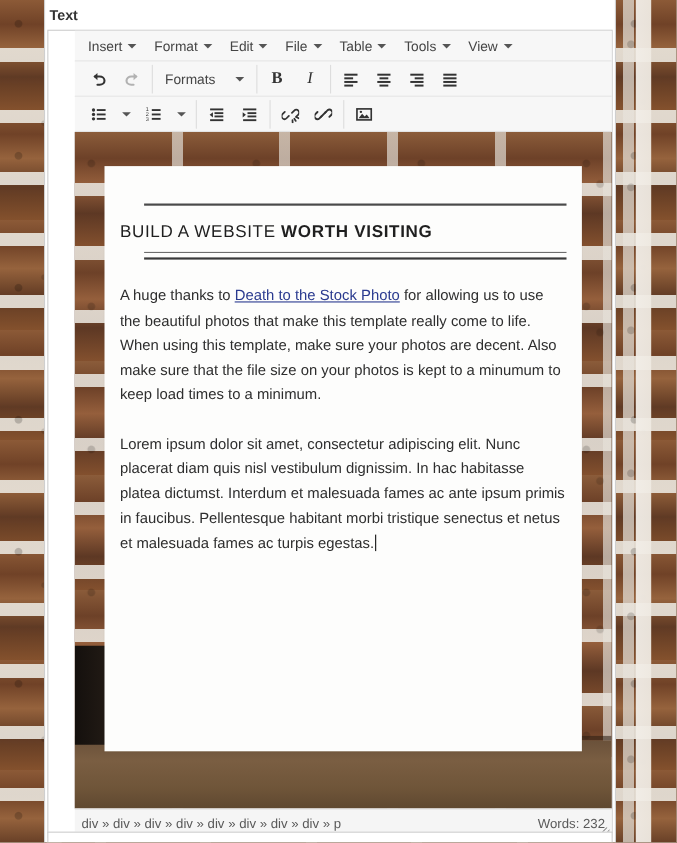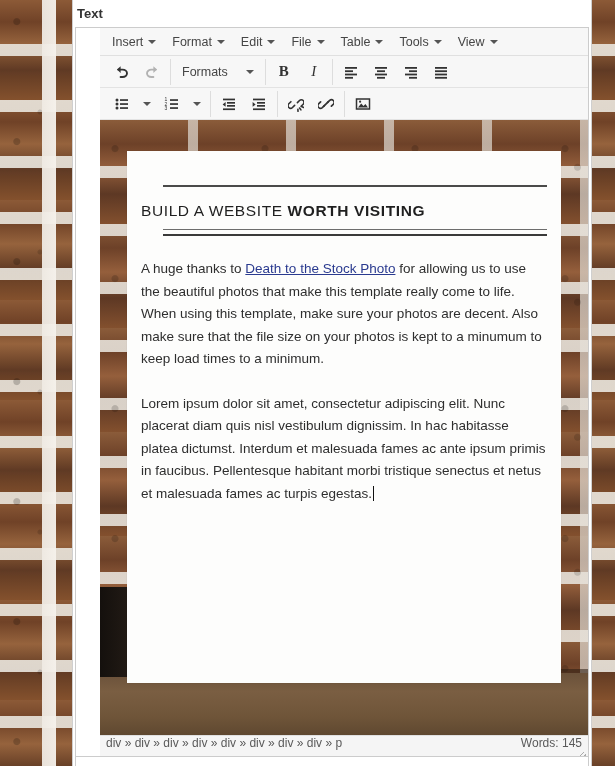--- a/index.html
+++ b/index.html
@@ -67,21 +67,21 @@
   }
   .bg-pale-right {
     position: absolute; left: 578px; top: 0; width: 14px; height: 766px;
     background: linear-gradient(to right, #f2eee8, #efeae2);
     opacity: .95;
   }
 
   
   #editor-window {
     position: absolute;
-    left: 72px; top: 0;
+    left: 40px; top: 0;
     width: 520px; height: 766px;
     background: #ffffff;
     border-left: 1px solid #cfcfcf;
     border-right: 1px solid #cfcfcf;
   }
 
   .panel-title {
     font-size: 13px;
     font-weight: bold;
     color: #333333;
@@ -265,21 +265,21 @@
     display: inline-block;
     width: 1px; height: 15px;
     background: #111;
     vertical-align: -3px;
     margin-left: 1px;
   }
 
   
   .mce-statusbar {
     display: flex;
-    align-items: flex-start;
+    align-items: center;
     justify-content: space-between;
     background: #f5f5f5;
     border-top: 1px solid #e0e0e0;
     padding: 0 6px;
     height: 26px;
     flex: 0 0 auto;
     position: relative;
     gap: 16px;
   }
   .path-text, .word-count {
@@ -546,21 +546,21 @@
             <p class="doc-p"><span>A huge thanks to </span><a class="doc-link" href="#">Death to the Stock Photo</a><span> for allowing us to use the beautiful photos that make this template really come to life. When using this template, make sure your photos are decent. Also make sure that the file size on your photos is kept to a minumum to keep load times to a minimum.</span></p>
 
             <p class="doc-p"><span>Lorem ipsum dolor sit amet, consectetur adipiscing elit. Nunc placerat diam quis nisl vestibulum dignissim. In hac habitasse platea dictumst. Interdum et malesuada fames ac ante ipsum primis in faucibus. Pellentesque habitant morbi tristique senectus et netus et malesuada fames ac turpis egestas.</span><span class="caret-bar"></span></p>
 
           </div>
         </div>
       </div>
 
       <div class="mce-statusbar">
         <span class="path-text">div » div » div » div » div » div » div » div » p</span>
-        <span class="word-count">Words: 145</span>
+        <span class="word-count">Words: 232</span>
         <span class="resize-grip"></span>
       </div>
 
     </div>
 
     <div class="bottom-strip"></div>
   </div>
 </div>
 
 </body></html>

